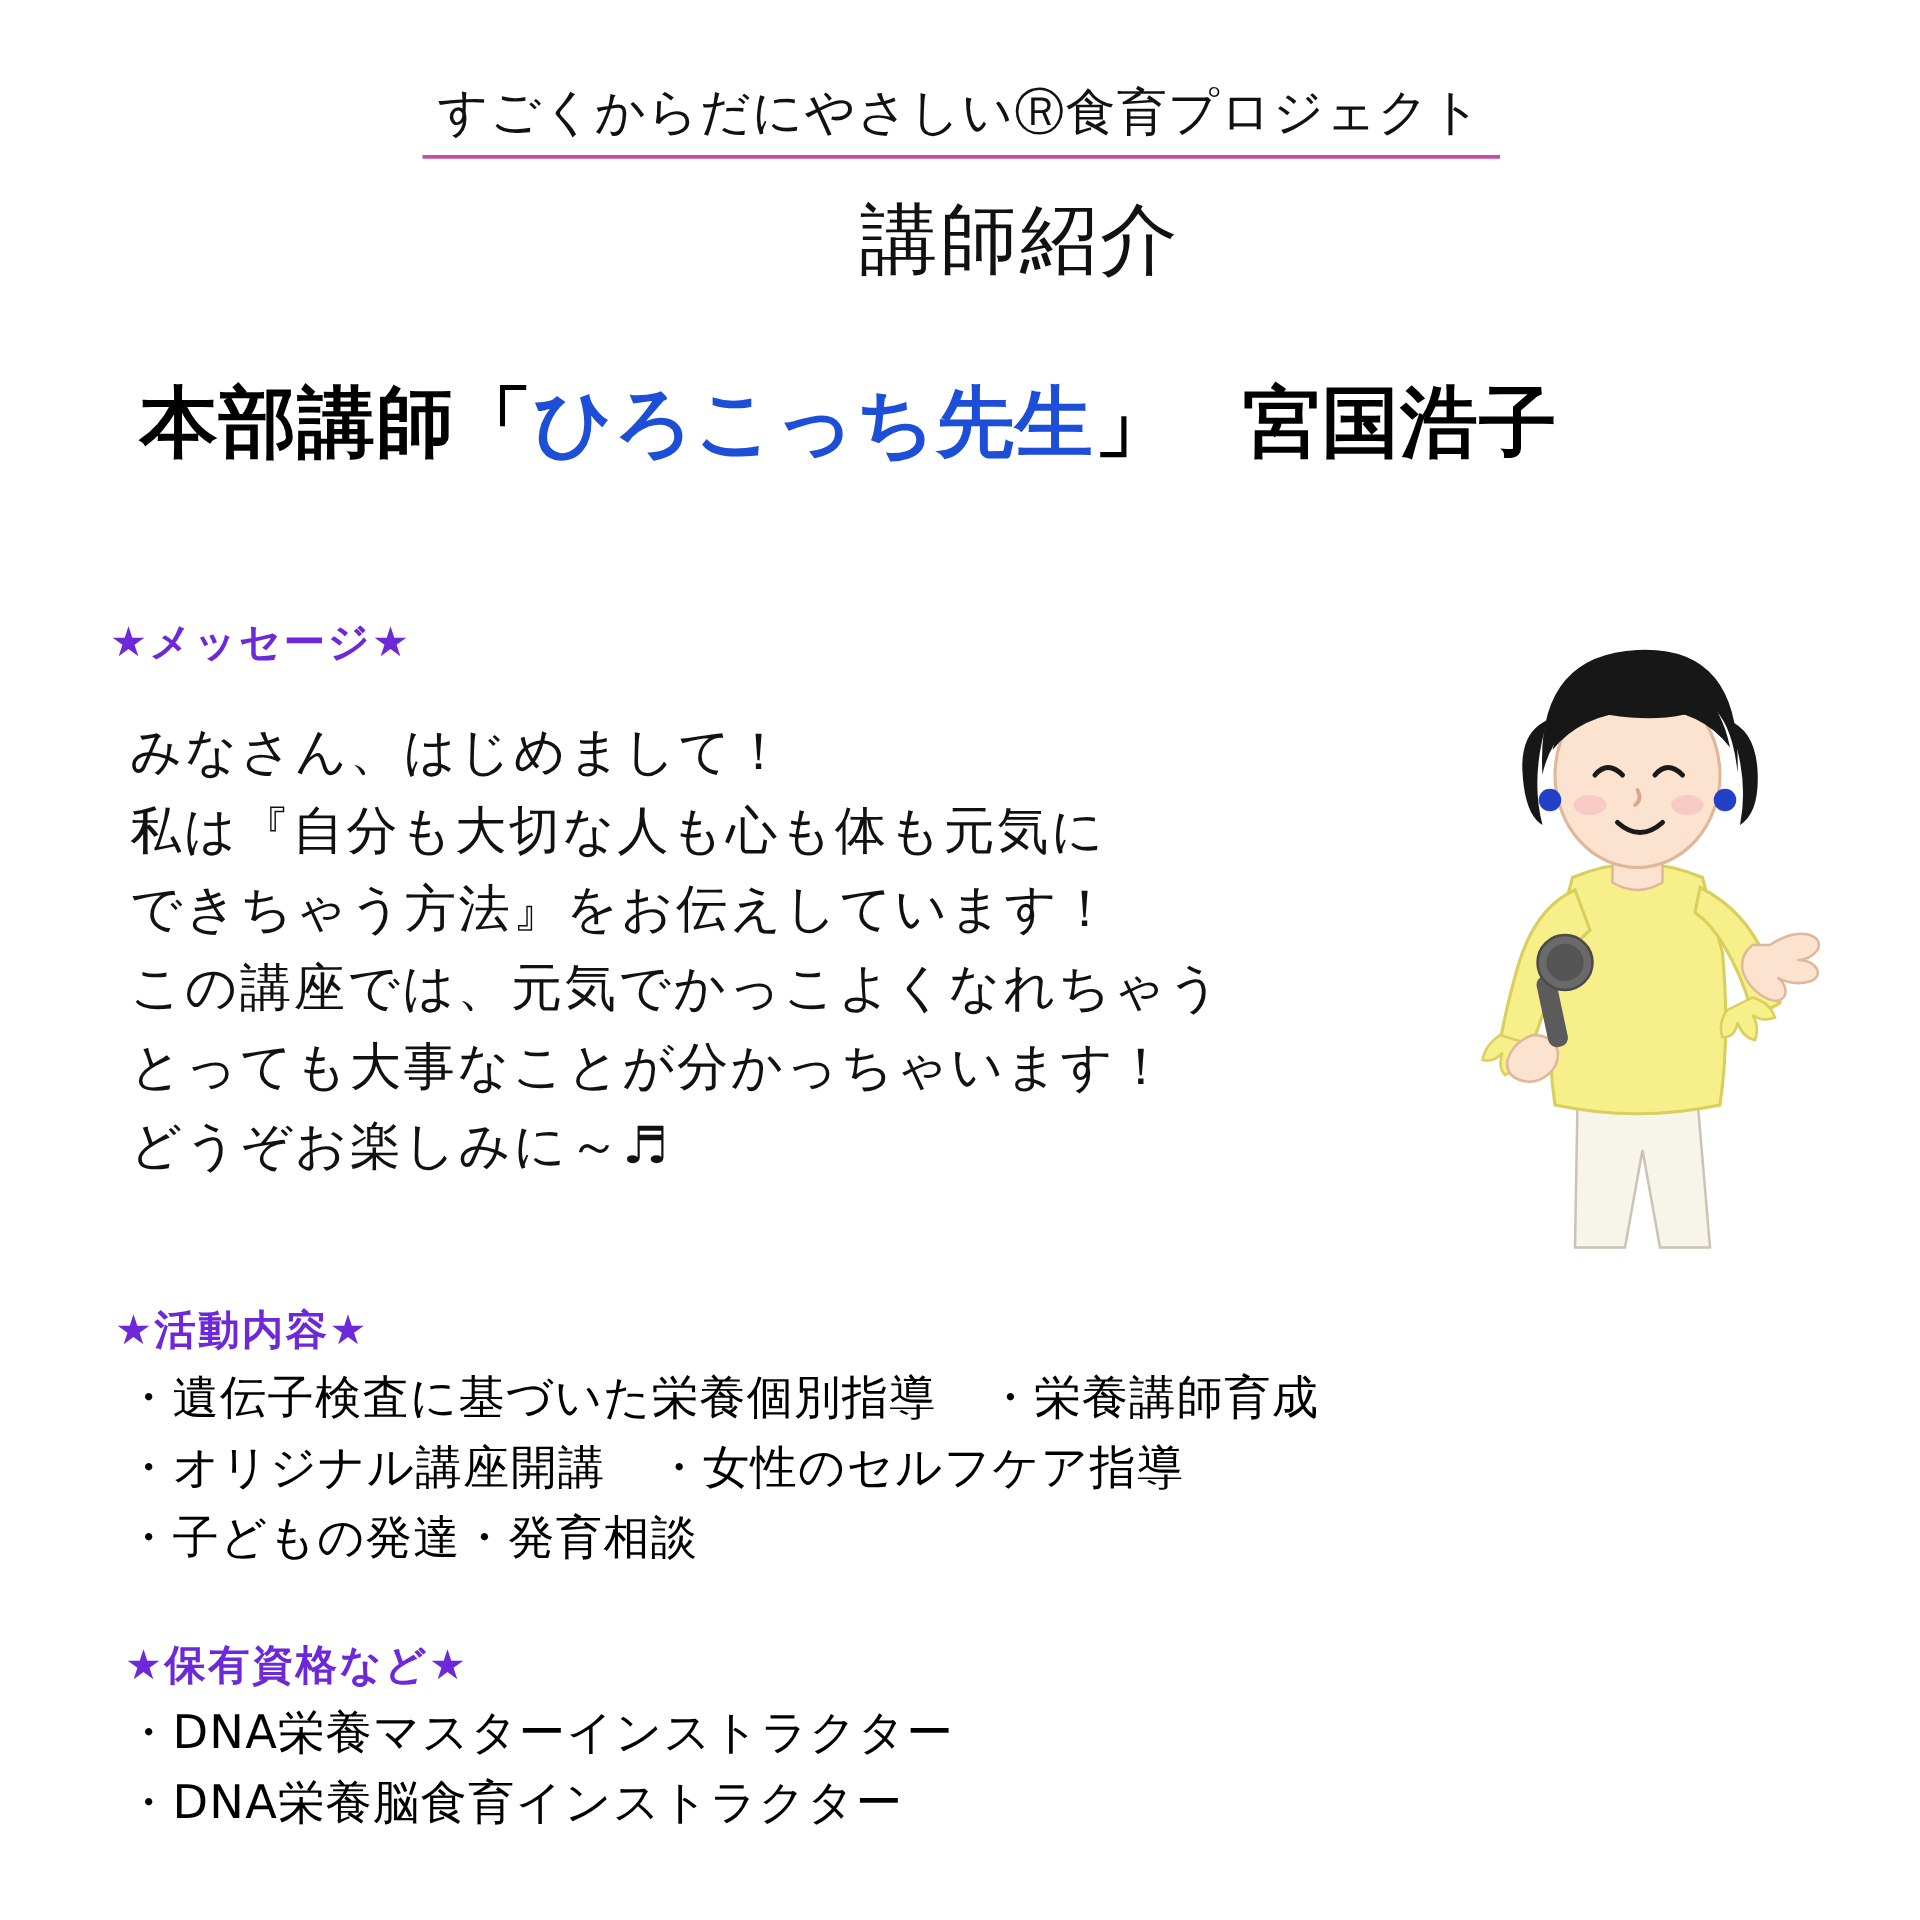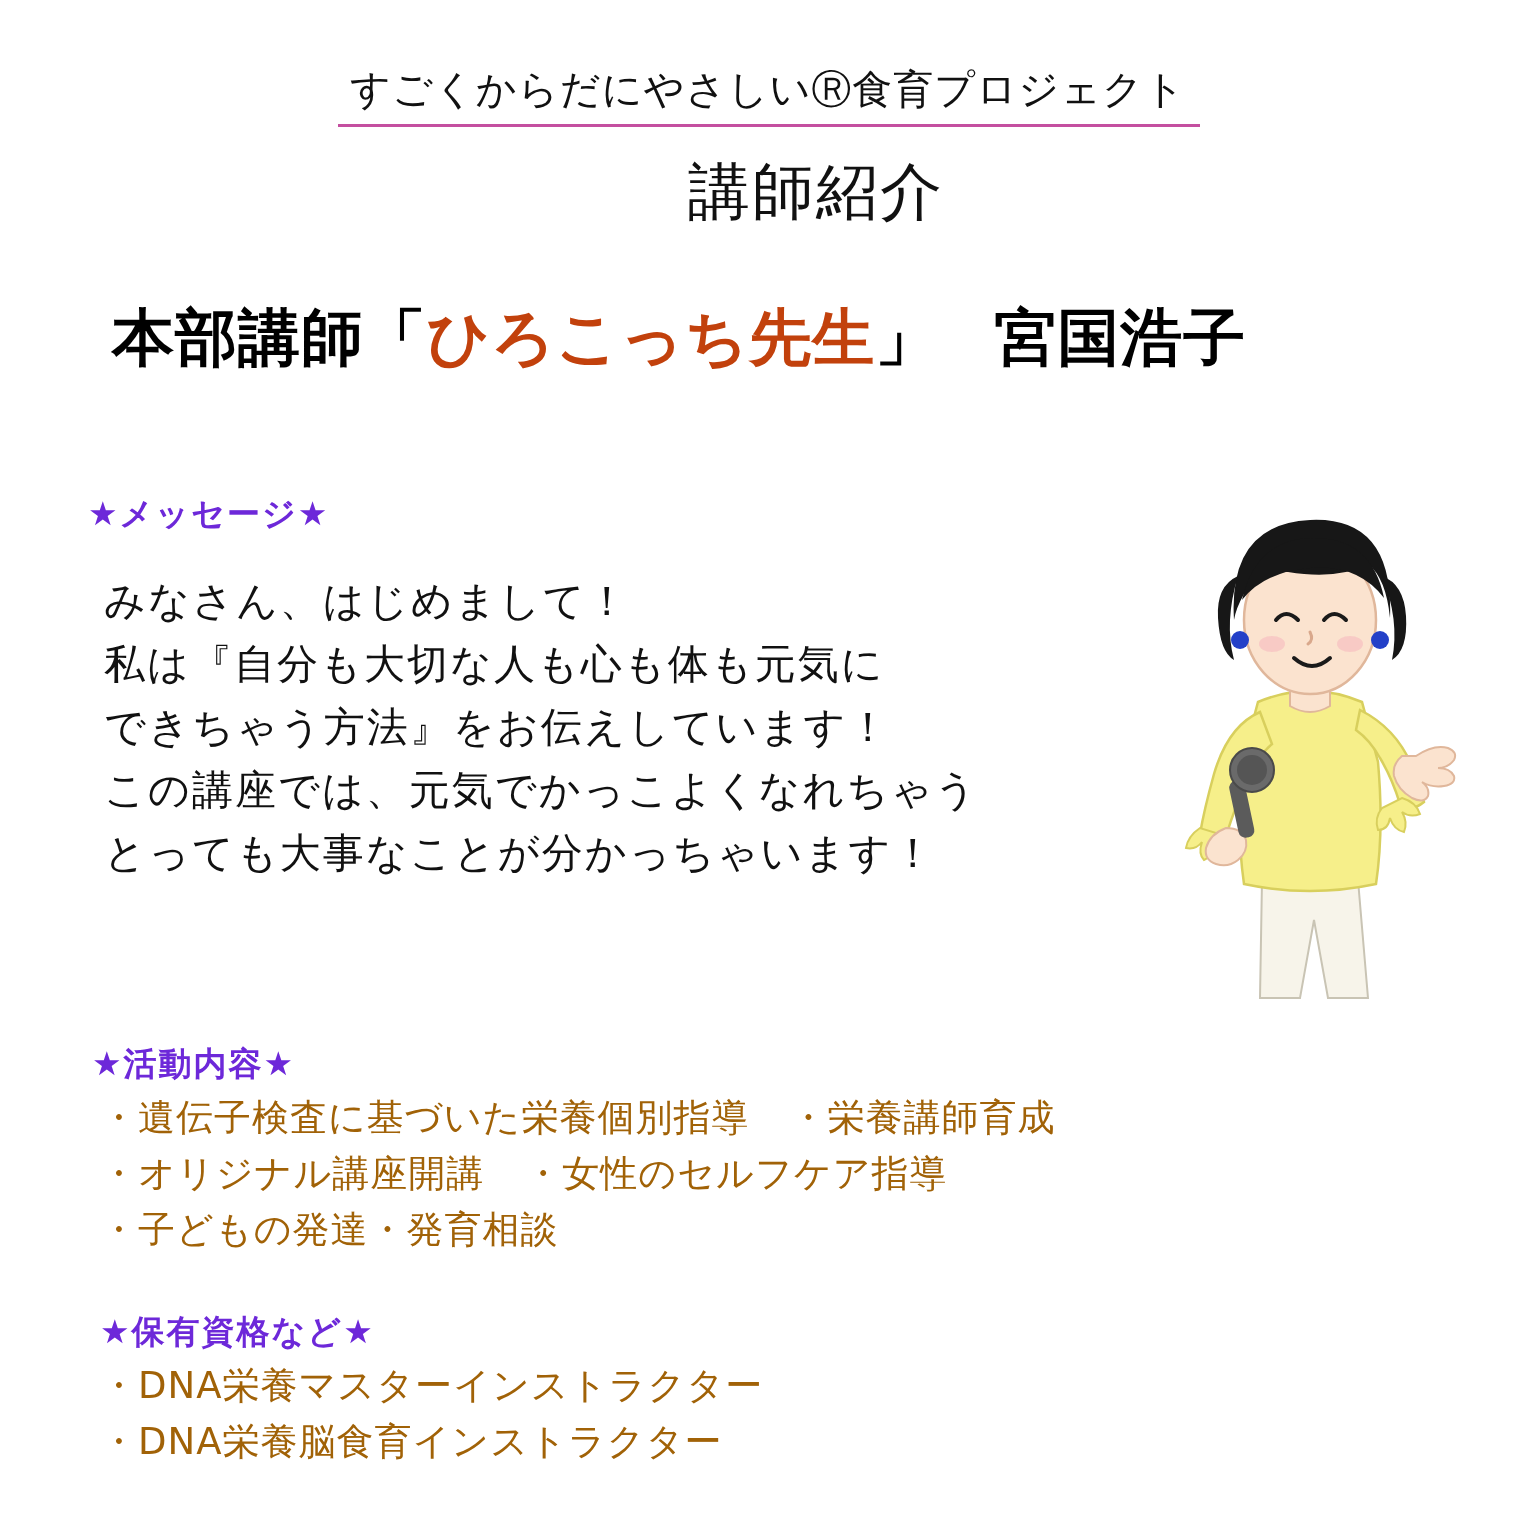--- a/index.html
+++ b/index.html
@@ -55,21 +55,21 @@
     top: 296px;
     left: 112px;
     width: 1360px;
     font-size: 62px;
     font-weight: bold;
     letter-spacing: 1px;
     color: #000000;
     white-space: nowrap;
   }
   .name-line .nick {
-    color: #c2410c;
+    color: #1d4ed8;
   }
   .name-line .gap {
     display: inline-block;
     width: 56px;
   }
 
   
   .sec-head {
     position: absolute;
     font-size: 33px;
@@ -94,21 +94,21 @@
     color: #111111;
   }
   .message-body div { white-space: nowrap; }
 
   
   .list {
     position: absolute;
     font-size: 37px;
     line-height: 56px;
     letter-spacing: 1px;
-    color: #a16207;
+    color: #000000;
   }
   #activity-list { top: 1090px; left: 100px; width: 1200px; }
   #qualification-list { top: 1358px; left: 100px; width: 1200px; }
   .list div { white-space: nowrap; }
   .list .spacer { display: inline-block; width: 40px; }
 
   
   .illustration {
     position: absolute;
     top: 480px;
@@ -128,20 +128,21 @@
   <span>本部講師「</span><span class="nick">ひろこっち先生</span><span>」</span><span class="gap"></span><span>宮国浩子</span>
 </div>
 
 <div class="sec-head" id="head-message">★メッセージ★</div>
 <div class="message-body">
   <div>みなさん、はじめまして！</div>
   <div>私は『自分も大切な人も心も体も元気に</div>
   <div>できちゃう方法』をお伝えしています！</div>
   <div>この講座では、元気でかっこよくなれちゃう</div>
   <div>とっても大事なことが分かっちゃいます！</div>
+  <div>どうぞお楽しみに～♬</div>
 </div>
 
 <div class="sec-head" id="head-activity">★活動内容★</div>
 <div class="list" id="activity-list">
   <div><span>・遺伝子検査に基づいた栄養個別指導</span><span class="spacer"></span><span>・栄養講師育成</span></div>
   <div><span>・オリジナル講座開講</span><span class="spacer"></span><span>・女性のセルフケア指導</span></div>
   <div><span>・子どもの発達・発育相談</span></div>
 </div>
 
 <div class="sec-head" id="head-qualification">★保有資格など★</div>

